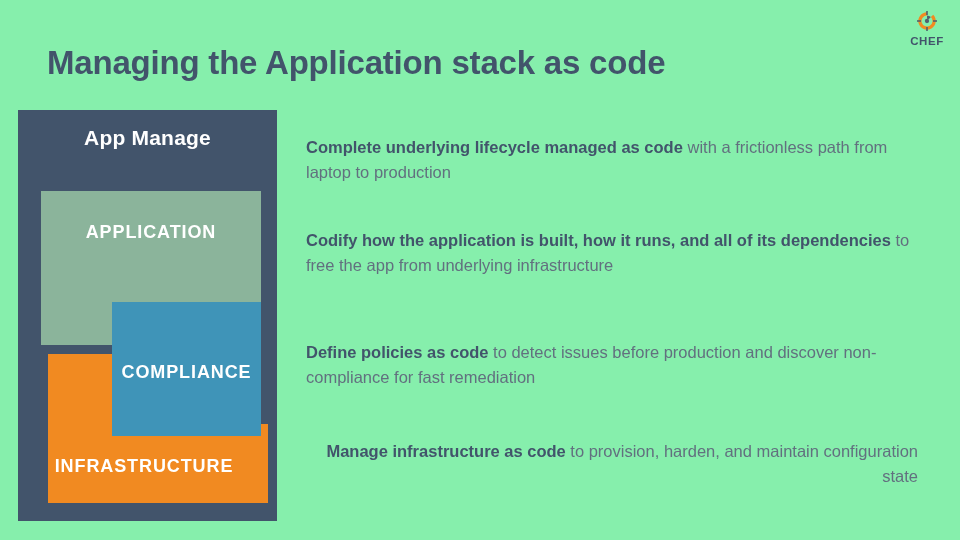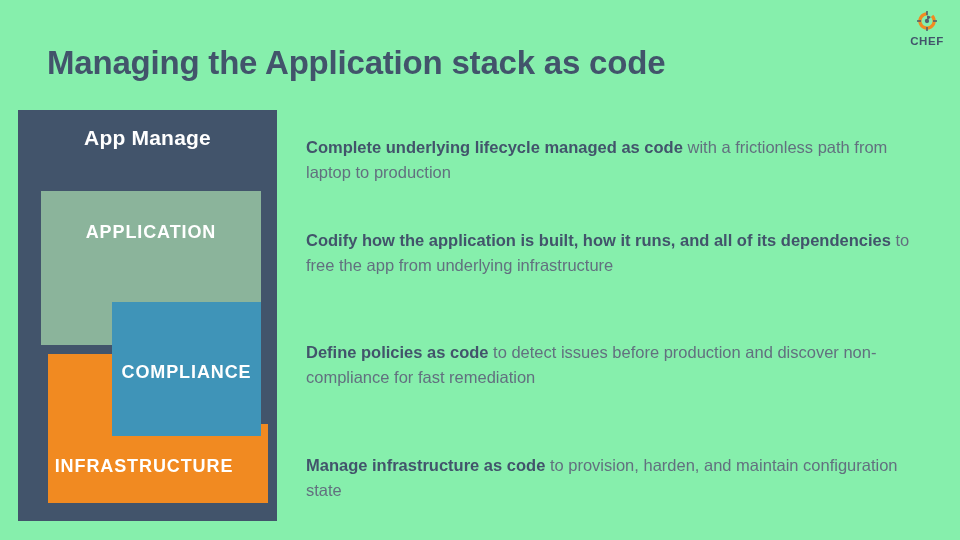--- a/index.html
+++ b/index.html
@@ -166,21 +166,21 @@
     color: #62707f;
     font-weight: normal;
   }
   .bullet .lead {
     font-weight: bold;
     color: #42546b;
   }
   #bullet-0 { top: 0px; }
   #bullet-1 { top: 93px; }
   #bullet-2 { top: 205px; }
-  #bullet-3 { top: 318px; }
+  #bullet-3 { top: 304px; text-align: right; }
 </style>
 </head>
 <body>
 
 <div id="slide">
 
   <div id="page-title">Managing the Application stack as code</div>
 
   <div id="brand-logo">
     <span class="mark">

